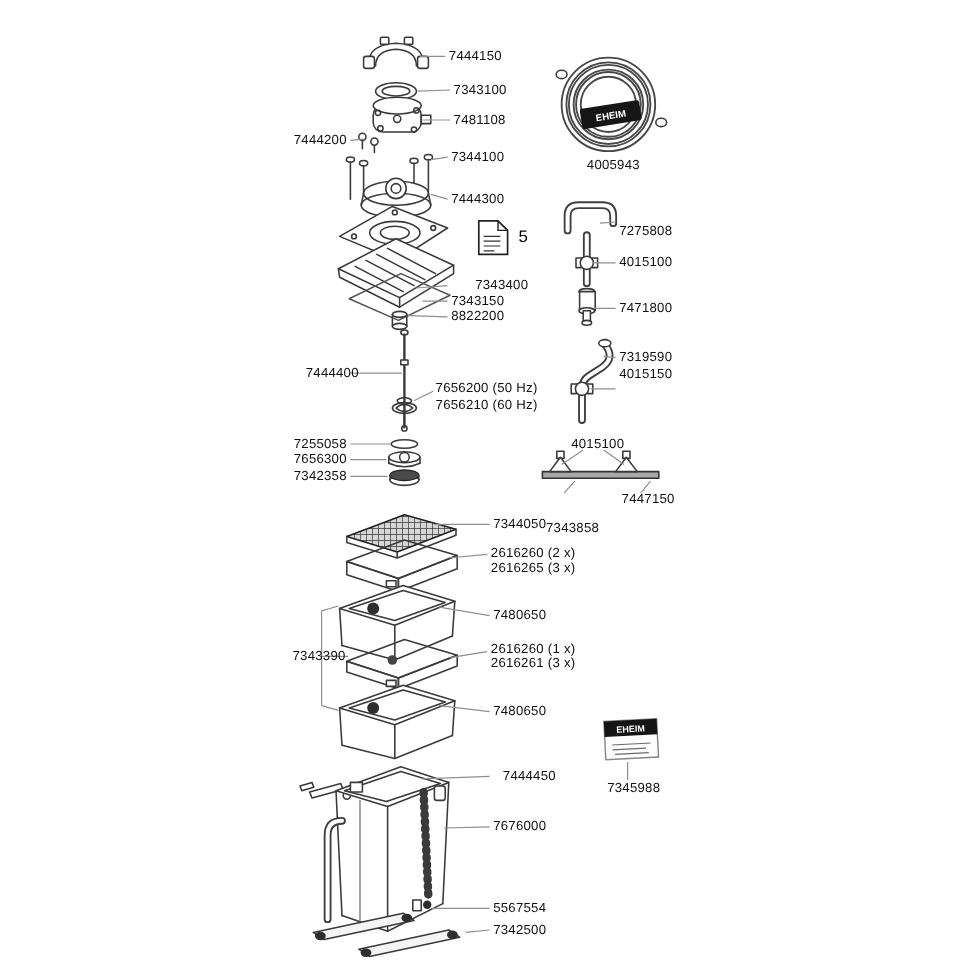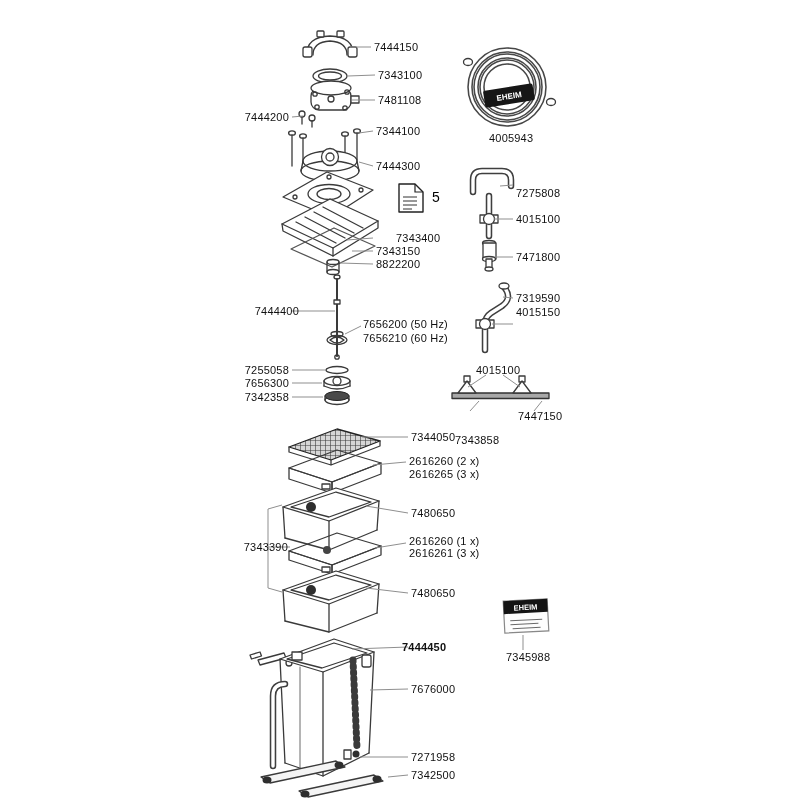--- a/index.html
+++ b/index.html
@@ -330,19 +330,19 @@
       <div class="part-label" style="left: 518px; top: 416px;">7447150</div>
       <div class="part-label" style="left: 411px; top: 437px;">7344050</div>
       <div class="part-label" style="left: 409px; top: 461px;">2616260 (2 x)</div>
       <div class="part-label" style="left: 409px; top: 474px;">2616265 (3 x)</div>
       <div class="part-label" style="left: 411px; top: 513px;">7480650</div>
       <div class="part-label right" style="left: 288px; top: 547px;">7343390</div>
       <div class="part-label" style="left: 409px; top: 541px;">2616260 (1 x)</div>
       <div class="part-label" style="left: 409px; top: 553px;">2616261 (3 x)</div>
       <div class="part-label" style="left: 411px; top: 593px;">7480650</div>
       <div class="part-label" style="left: 506px; top: 657px;">7345988</div>
-      <div class="part-label" style="left: 402px; top: 647px; font-weight: bold;">7444450</div>
+      <div class="part-label" style="left: 419px; top: 647px;">7444450</div>
       <div class="part-label" style="left: 411px; top: 689px;">7676000</div>
-      <div class="part-label" style="left: 411px; top: 757px;">7271958</div>
+      <div class="part-label" style="left: 411px; top: 757px;">5567554</div>
       <div class="part-label" style="left: 411px; top: 775px;">7342500</div>
     </div>
 
 </div>
 
 </body></html>

